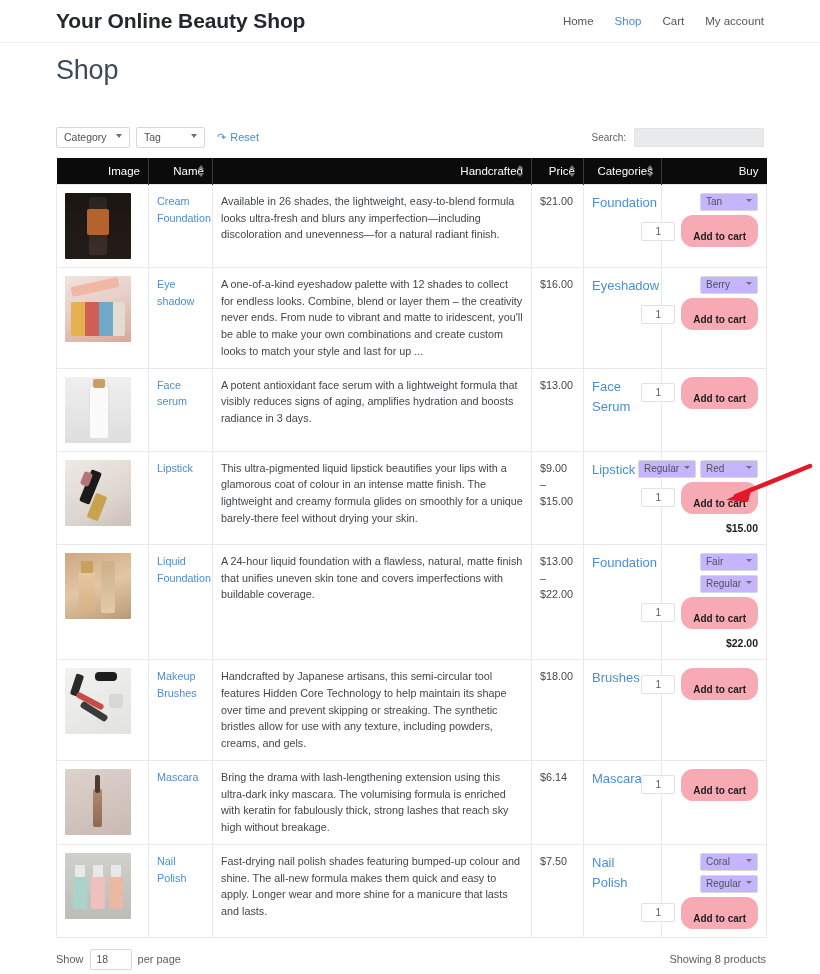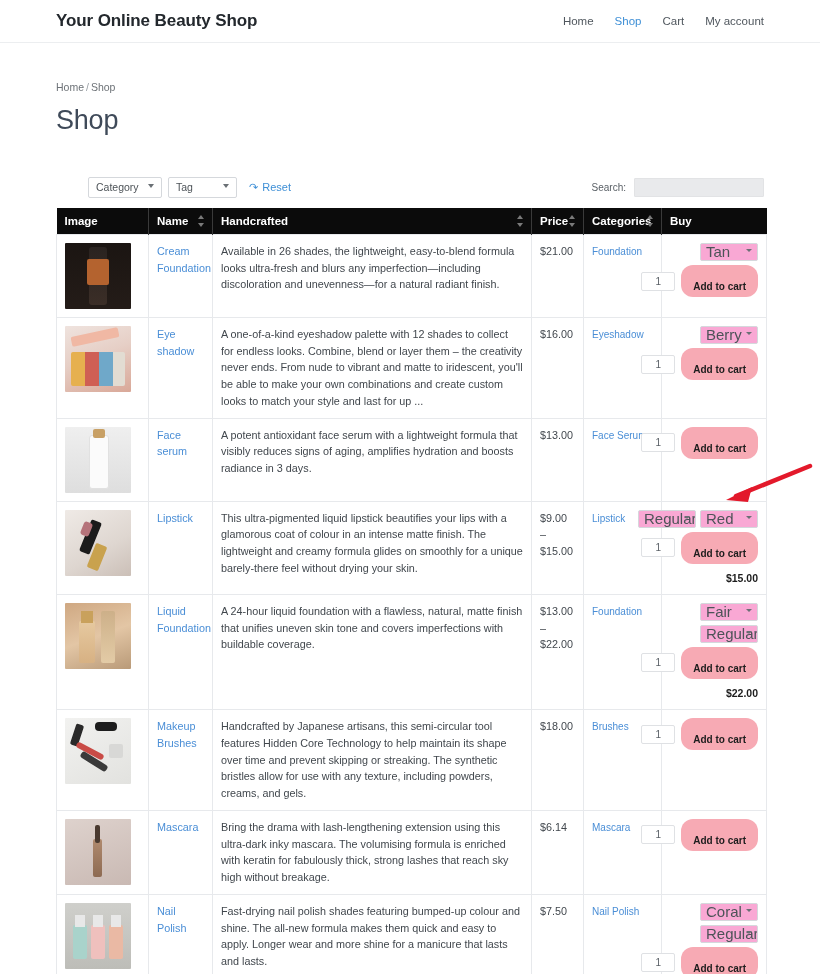--- a/index.html
+++ b/index.html
@@ -16,21 +16,21 @@
   
   .site-header {
     height: 42px;
     display: flex;
     align-items: center;
     justify-content: space-between;
     padding: 0 56px 0 56px;
     background: #fff;
   }
   .site-title {
-    font-size: 17px;
+    font-size: 21px;
     font-weight: 700;
     color: #23282d;
     letter-spacing: -0.1px;
   }
   .main-nav { display: flex; align-items: center; gap: 21px; }
   .main-nav a {
     font-size: 11.5px;
     color: #50575e;
     text-decoration: none;
   }
@@ -57,21 +57,21 @@
   }
 
   
   .filter-bar {
     margin-top: 40px;
     display: flex;
     align-items: center;
     justify-content: space-between;
     height: 22px;
   }
-  .filters-left { display:flex; align-items:center; gap:6px;margin-left:32px; }
+  .filters-left { display:flex; align-items:center; gap:6px; }
   .mini-select {
     position: relative;
     height: 21px;
     border: 1px solid #d5d8dc;
     border-radius: 2px;
     background: #fff;
     font-size: 10.5px;
     color: #4d5358;
     display: flex;
     align-items: center;
@@ -115,22 +115,22 @@
   table.products {
     margin-top: 10px;
     width: 710px;
     border-collapse: collapse;
     table-layout: fixed;
   }
   table.products thead th {
     background: #0b0b0b;
     color: #fff;
     font-size: 11.5px;
-    font-weight: 700;
-    text-align: left;
+    font-weight: 400;
+    text-align: right;
     padding: 7px 8px;
     height: 26px;
     vertical-align: middle;
     position: relative;
     border-right: 1px solid #3a3a3a;
   }
   table.products thead th:last-child { border-right:none; }
   th .sort-arrows {
     position:absolute; right: 7px; top: 50%;
     width: 7px; height: 12px; margin-top:-6px;
@@ -158,34 +158,34 @@
 
   td.cell-image { padding: 7px 8px; }
   .thumb {
     width: 66px; height: 66px;
     border-radius: 1px;
     background-size: cover;
     background-position: center;
     display:block;
   }
   .name-link { color: #4a8ed6; text-decoration:none; font-size:10.8px; }
-  .cat-link  { color: #4a8ed6; text-decoration:none; font-size:10px; }
+  .cat-link  { color: #4a8ed6; text-decoration:none; font-size:13px; }
   .desc { color:#41474d; }
   .price { color:#41474d; white-space:pre-line; }
 
   
   td.cell-buy { padding: 7px 9px 7px 8px; }
   .buy-stack { display:flex; flex-direction:column; align-items:flex-end; gap:4px; }
   .var-select {
     position: relative;
     width: 58px; height: 18px;
     border: 1px solid #d5d8dc;
     border-radius: 2px;
-    background:#f9a8d4;
-    font-size: 15px;
+    background:#c4b5fd;
+    font-size: 10px;
     color:#4d5358;
     display:flex; align-items:center;
     padding: 0 15px 0 5px;
     cursor:pointer;
     white-space:nowrap; overflow:hidden;
   }
   .var-select .caret {
     position:absolute; right:4px; top:50%;
     width:7px; height:7px; margin-top:-3px;
   }
@@ -263,23 +263,20 @@
     <a href="#">Home</a>
     <a href="#" class="active">Shop</a>
     <a href="#">Cart</a>
     <a href="#">My account</a>
   </nav>
 </div>
 <div class="header-rule"></div>
 
 <div class="content">
 
-  <div class="breadcrumb">
-    <a href="#">Home</a><span class="sep">/</span><span>Shop</span>
-  </div>
 
   <h1 class="page-title">Shop</h1>
 
   <div class="filter-bar">
     <div class="filters-left">
       <div class="mini-select w-cat">
         <span>Category</span>
         <span class="caret"></span>
       </div>
       <div class="mini-select w-tag">

